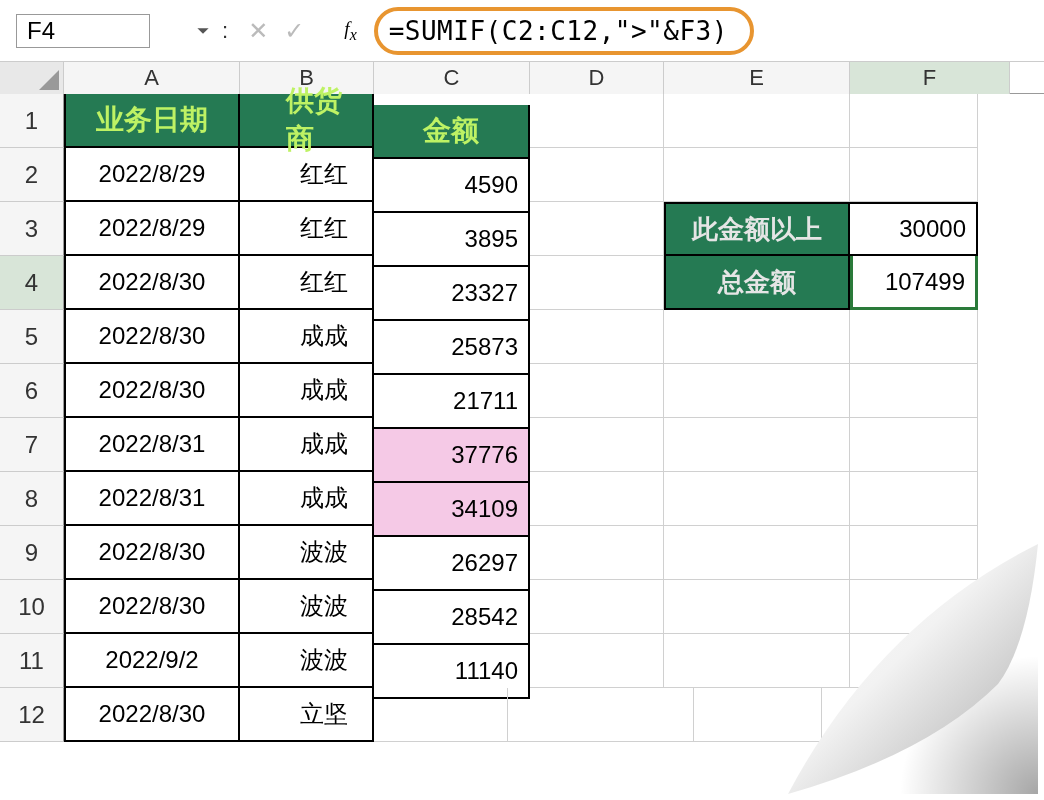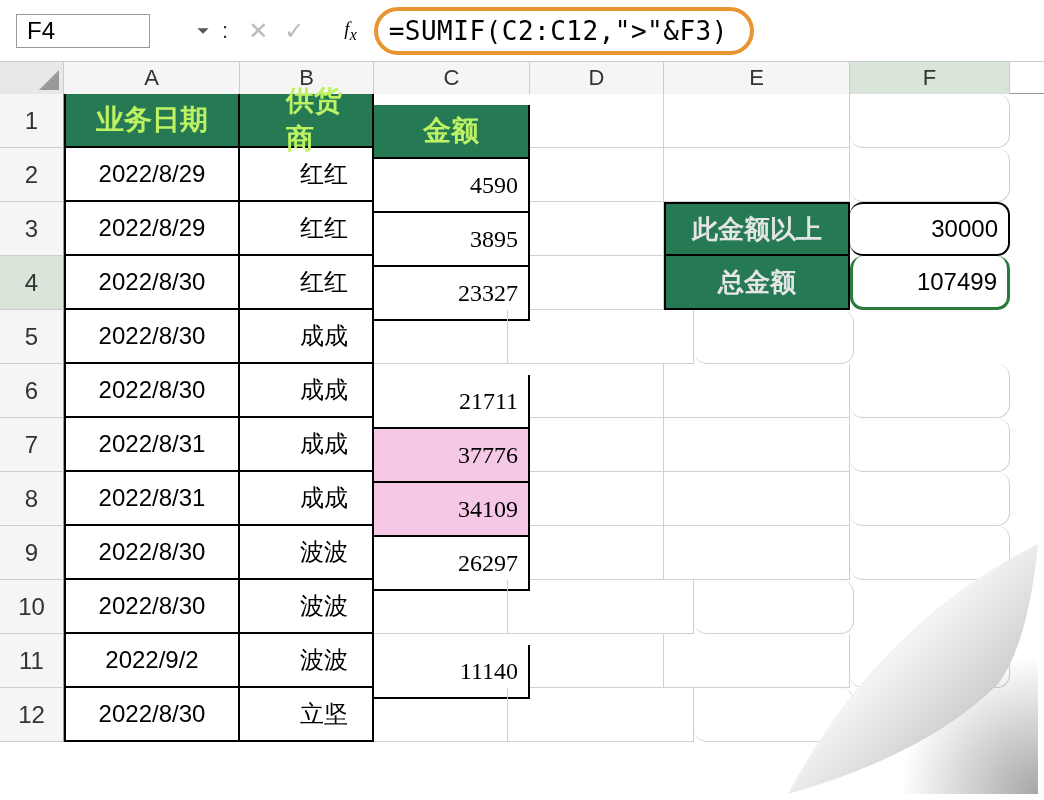--- a/index.html
+++ b/index.html
@@ -35,29 +35,29 @@
 .row-header.active { background: #d8e5d8; }
 
 .grid { position: relative; }
 .grid-row { display: flex; height: 54px; }
 .cell { height: 54px; border-right: 1px solid #d0d0d0; border-bottom: 1px solid #d0d0d0; display: flex; align-items: center; font-size: 24px; padding: 0 10px; }
 .cell.wA { width: 176px; }
 .cell.wB { width: 134px; padding-left: 46px; }
 .cell.wC { width: 156px; margin-top: 11px; }
 .cell.wD { width: 134px; }
 .cell.wE { width: 186px; }
-.cell.wF { width: 160px; border-radius: 13px; }
+.cell.wF { width: 128px; }
 
 
 .table-cell { border-right: 2px solid #000; border-bottom: 2px solid #000; }
 .table-cell.first-col { border-left: 2px solid #000; }
 
 .header-cell { background: #257a53; color: #bef264; font-weight: bold; justify-content: center; font-size: 28px; }
 .data-cell { justify-content: center; font-family: Arial; }
-.amount-cell { justify-content: flex-end; font-family: Liberation Serif, serif; }
+.amount-cell { justify-content: flex-end; font-family: Liberation Sans, sans-serif; }
 .highlight-pink { background: #f5c9e6; }
 
 
 .summary-label { background: #257a53; color: #e5e5e5; font-weight: bold; justify-content: center; border: 2px solid #000; font-size: 26px; }
 .summary-val { justify-content: flex-end; border: 2px solid #000; font-family: Arial; border-left: none; }
 .summary-val.active { border: 3px solid #2a7a3a; }
 
 
 .page-curl { position: absolute; right: 6px; bottom: 6px; width: 290px; height: 290px; pointer-events: none; }
 .page-curl svg { width: 100%; height: 100%; }
@@ -137,20 +137,21 @@
       <div class="cell wA table-cell first-col data-cell">2022/8/30</div>
       <div class="cell wB table-cell data-cell">红红</div>
       <div class="cell wC table-cell amount-cell">23327</div>
       <div class="cell wD"></div>
       <div class="cell wE summary-label" style="border-top:none">总金额</div>
       <div class="cell wF summary-val active" style="border-top:none">107499</div>
     </div>
     <div class="grid-row">
       <div class="cell wA table-cell first-col data-cell">2022/8/30</div>
       <div class="cell wB table-cell data-cell">成成</div>
+      <div class="cell wC table-cell amount-cell">25873</div>
       <div class="cell wD"></div>
       <div class="cell wE"></div>
       <div class="cell wF"></div>
     </div>
     <div class="grid-row">
       <div class="cell wA table-cell first-col data-cell">2022/8/30</div>
       <div class="cell wB table-cell data-cell">成成</div>
       <div class="cell wC table-cell amount-cell">21711</div>
       <div class="cell wD"></div>
       <div class="cell wE"></div>
@@ -176,20 +177,21 @@
       <div class="cell wA table-cell first-col data-cell">2022/8/30</div>
       <div class="cell wB table-cell data-cell">波波</div>
       <div class="cell wC table-cell amount-cell">26297</div>
       <div class="cell wD"></div>
       <div class="cell wE"></div>
       <div class="cell wF"></div>
     </div>
     <div class="grid-row">
       <div class="cell wA table-cell first-col data-cell">2022/8/30</div>
       <div class="cell wB table-cell data-cell">波波</div>
+      <div class="cell wC table-cell amount-cell">28542</div>
       <div class="cell wD"></div>
       <div class="cell wE"></div>
       <div class="cell wF"></div>
     </div>
     <div class="grid-row">
       <div class="cell wA table-cell first-col data-cell">2022/9/2</div>
       <div class="cell wB table-cell data-cell">波波</div>
       <div class="cell wC table-cell amount-cell">11140</div>
       <div class="cell wD"></div>
       <div class="cell wE"></div>

